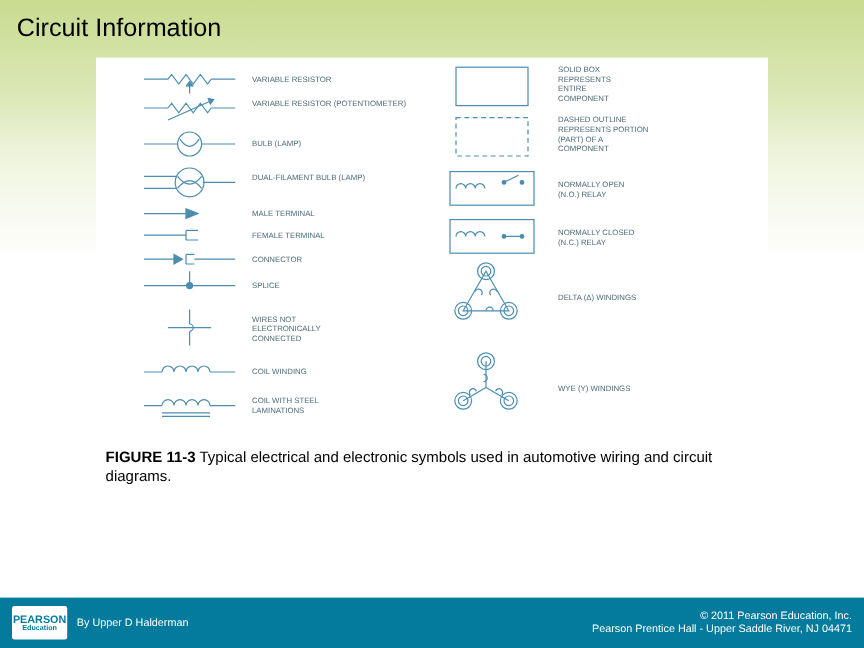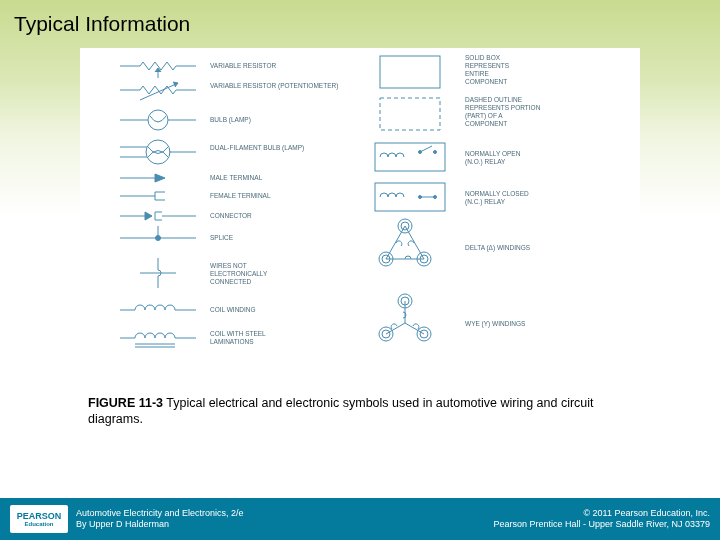--- a/index.html
+++ b/index.html
@@ -2,35 +2,35 @@
 <html><head>
 <meta charset="utf-8">
 <style>
 *{margin:0;padding:0;box-sizing:border-box}
 body{width:720px;height:540px;font-family:Arial,sans-serif;background:linear-gradient(180deg,#c8db8f 0%,#dce8b8 15%,#f0f5e0 25%,#ffffff 40%);position:relative;overflow:hidden}
 .header{padding:10px 14px 4px}
 .title{font-size:25px;font-weight:bold;color:#000;letter-spacing:0.5px}
 .subtitle{font-size:21px;color:#000;margin-top:2px}
 .content{background:#fff;margin:8px auto 0;width:560px;height:325px;position:relative}
 .diagram{width:100%;height:100%}
-.caption{font-size:12.5px;color:#000;margin:22px 0 0 88px;max-width:560px;line-height:1.3}
+.caption{font-size:12.5px;color:#000;margin:0 0 0 88px;max-width:560px;line-height:1.3}
 .caption b{font-weight:bold}
 .footer{position:absolute;bottom:0;left:0;right:0;height:42px;background:#047b9c;color:#fff;font-size:9px;display:flex;align-items:center;padding:0 10px}
 .footer-left{display:flex;align-items:center;gap:8px}
-.pearson-logo{width:58px;height:28px;background:#fff;border-radius:2px;display:flex;flex-direction:column;align-items:center;justify-content:center;font-size:6px;color:#047b9c;font-weight:bold;line-height:1}
+.pearson-logo{width:46px;height:28px;background:#fff;border-radius:2px;display:flex;flex-direction:column;align-items:center;justify-content:center;font-size:6px;color:#047b9c;font-weight:bold;line-height:1}
 .pearson-logo .p{font-size:9px}
 .footer-text{line-height:1.2}
 .footer-right{margin-left:auto;text-align:right;line-height:1.2}
 text{font-family:Arial,sans-serif}
 </style>
 </head>
 <body>
 
 <div class="header">
-  <div class="subtitle">Typical Information</div>
+  <div class="subtitle">Circuit Information</div>
 </div>
 
 <div class="content">
 <svg class="diagram" viewBox="0 0 560 325">
 <g stroke="#4a8db0" stroke-width="1" fill="none">
 
 <line x1="40" y1="18" x2="60" y2="18"></line>
         <path d="M60 18 l3 -4 l6 8 l6 -8 l6 8 l6 -8 l6 8 l3 -4"></path>
         <line x1="96" y1="18" x2="116" y2="18"></line>
         <line x1="78" y1="30" x2="78" y2="22" stroke-width="1"></line>
@@ -156,21 +156,20 @@
   <span>Typical electrical and electronic symbols used in automotive wiring and circuit diagrams.</span>
 </div>
 
 <div class="footer">
   <div class="footer-left">
     <div class="pearson-logo">
       <div class="p">PEARSON</div>
       <div>Education</div>
     </div>
     <div class="footer-text">
-      <div>Automotive Electricity and Electronics, 2/e</div>
       <div>By Upper D Halderman</div>
     </div>
   </div>
   <div class="footer-right">
     <div>© 2011 Pearson Education, Inc.</div>
-    <div>Pearson Prentice Hall - Upper Saddle River, NJ 03379</div>
+    <div>Pearson Prentice Hall - Upper Saddle River, NJ 04471</div>
   </div>
 </div>
 
 </body></html>

